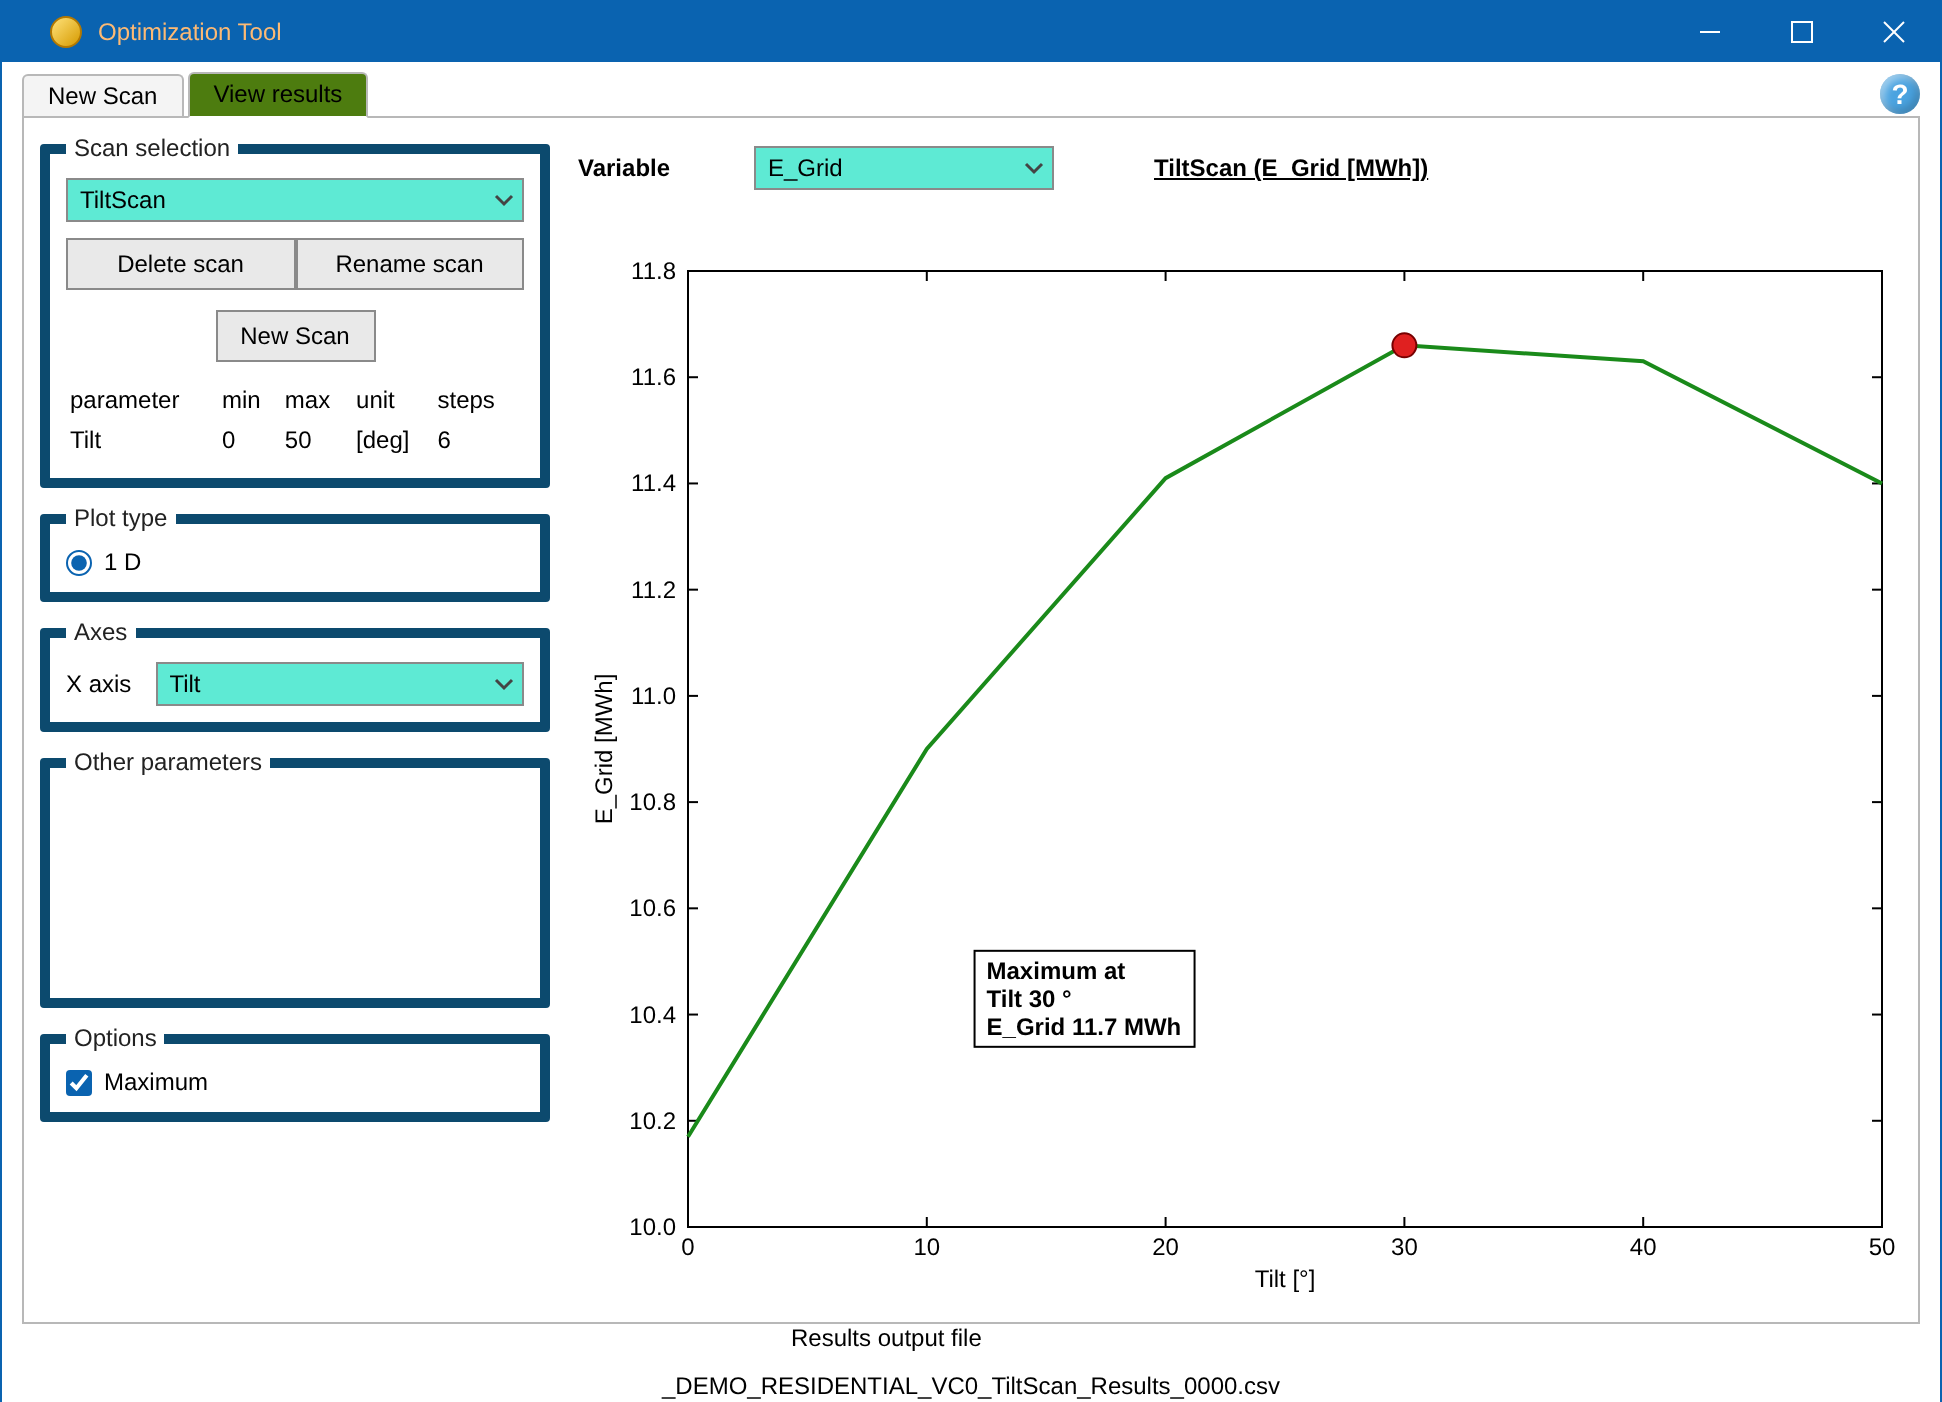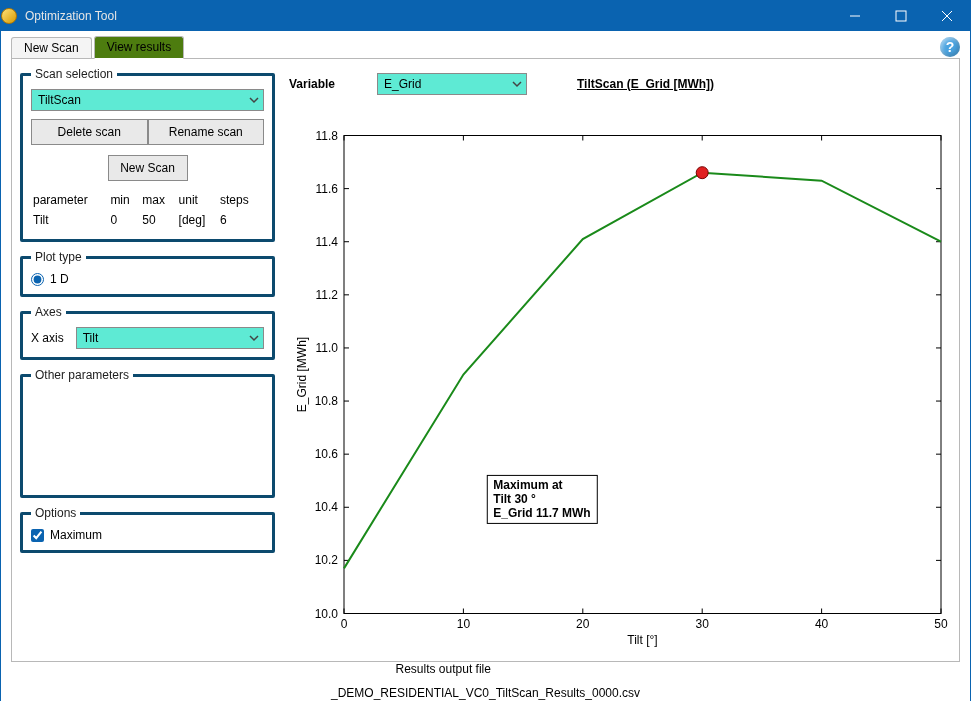--- a/index.html
+++ b/index.html
@@ -1,30 +1,30 @@
 <!DOCTYPE html>
 <html><head>
 <meta charset="utf-8">
 <style>
   * { box-sizing: border-box; font-family: "Segoe UI", Tahoma, sans-serif; font-size: 12px; }
   html, body { margin: 0; padding: 0; width: 971px; height: 701px; background: #fff; overflow: hidden; }
   .window { width: 971px; height: 701px; border: 1px solid #0a63b0; display: flex; flex-direction: column; }
-  .titlebar { height: 30px; background: #0a63b0; color: #e5e5e5; display: flex; align-items: center; padding-left: 0; }
+  .titlebar { height: 30px; background: #0a63b0; color: #fdba74; display: flex; align-items: center; padding-left: 24px; }
   .titlebar .app-icon { width: 16px; height: 16px; border-radius: 50%; background: linear-gradient(135deg,#ffe27a 0%,#d69a00 100%); border:1px solid #b37800; margin-right:8px; }
   .titlebar .title { flex:1; font-size: 12px; }
   .titlebar .winbtn { width:46px; height:30px; display:flex; align-items:center; justify-content:center; color:#fff; }
   .winbtn svg { stroke:#fff; stroke-width:1; fill:none; }
   .body { flex:1; display:flex; flex-direction:column; padding:6px 10px 4px 10px; background:#fff; }
   .tabs-row { display:flex; align-items:flex-end; height:22px; position:relative; }
   .tab { padding:3px 12px 4px 12px; border:1px solid #b8b8b8; border-bottom:none; background:#f4f4f4; border-radius:3px 3px 0 0; margin-right:2px; cursor:pointer; }
   .tab.active { background:#4d7c0f; border-bottom:1px solid #fff; position:relative; z-index:2; }
   .help-btn { position:absolute; right:0; top:0; width:20px; height:20px; border-radius:50%; background:#4aa3e0; color:#fff; display:flex; align-items:center; justify-content:center; font-weight:bold; font-size:14px; box-shadow:inset -2px -2px 4px rgba(0,0,0,.2), inset 2px 2px 4px rgba(255,255,255,.5); }
   .tab-body { border:1px solid #b8b8b8; flex:1; margin-top:-1px; padding:8px; display:flex; gap:14px; z-index:1; }
   .left-col { width:255px; display:flex; flex-direction:column; gap:8px; }
-  fieldset { border:3px solid #0c4a6e; border-radius:2px; padding:8px; margin:0; }
+  fieldset { border:5px solid #0c4a6e; border-radius:2px; padding:8px; margin:0; }
   legend { padding:0 4px; color:#222; font-size:12px; }
   .combo { width:100%; height:22px; border:1px solid #8a8a8a; background:#5eead4; display:flex; align-items:center; padding:0 4px 0 6px; justify-content:space-between; }
   .combo .chev svg { stroke:#444; stroke-width:1.5; fill:none; }
   .btn { height:26px; border:1px solid #8a8a8a; background:#e9e9e9; display:flex; align-items:center; justify-content:center; cursor:pointer; }
   .btn-row { display:flex; margin-top:8px; }
   .btn-row .btn { flex:1; }
   .param-table { margin-top:8px; width:100%; }
   .param-table th, .param-table td { text-align:left; font-weight:normal; padding:2px 4px 2px 0; white-space:nowrap; }
   .radio-row, .check-row { display:flex; align-items:center; gap:6px; }
   input[type=radio], input[type=checkbox] { accent-color:#0a63b0; margin:0; }

